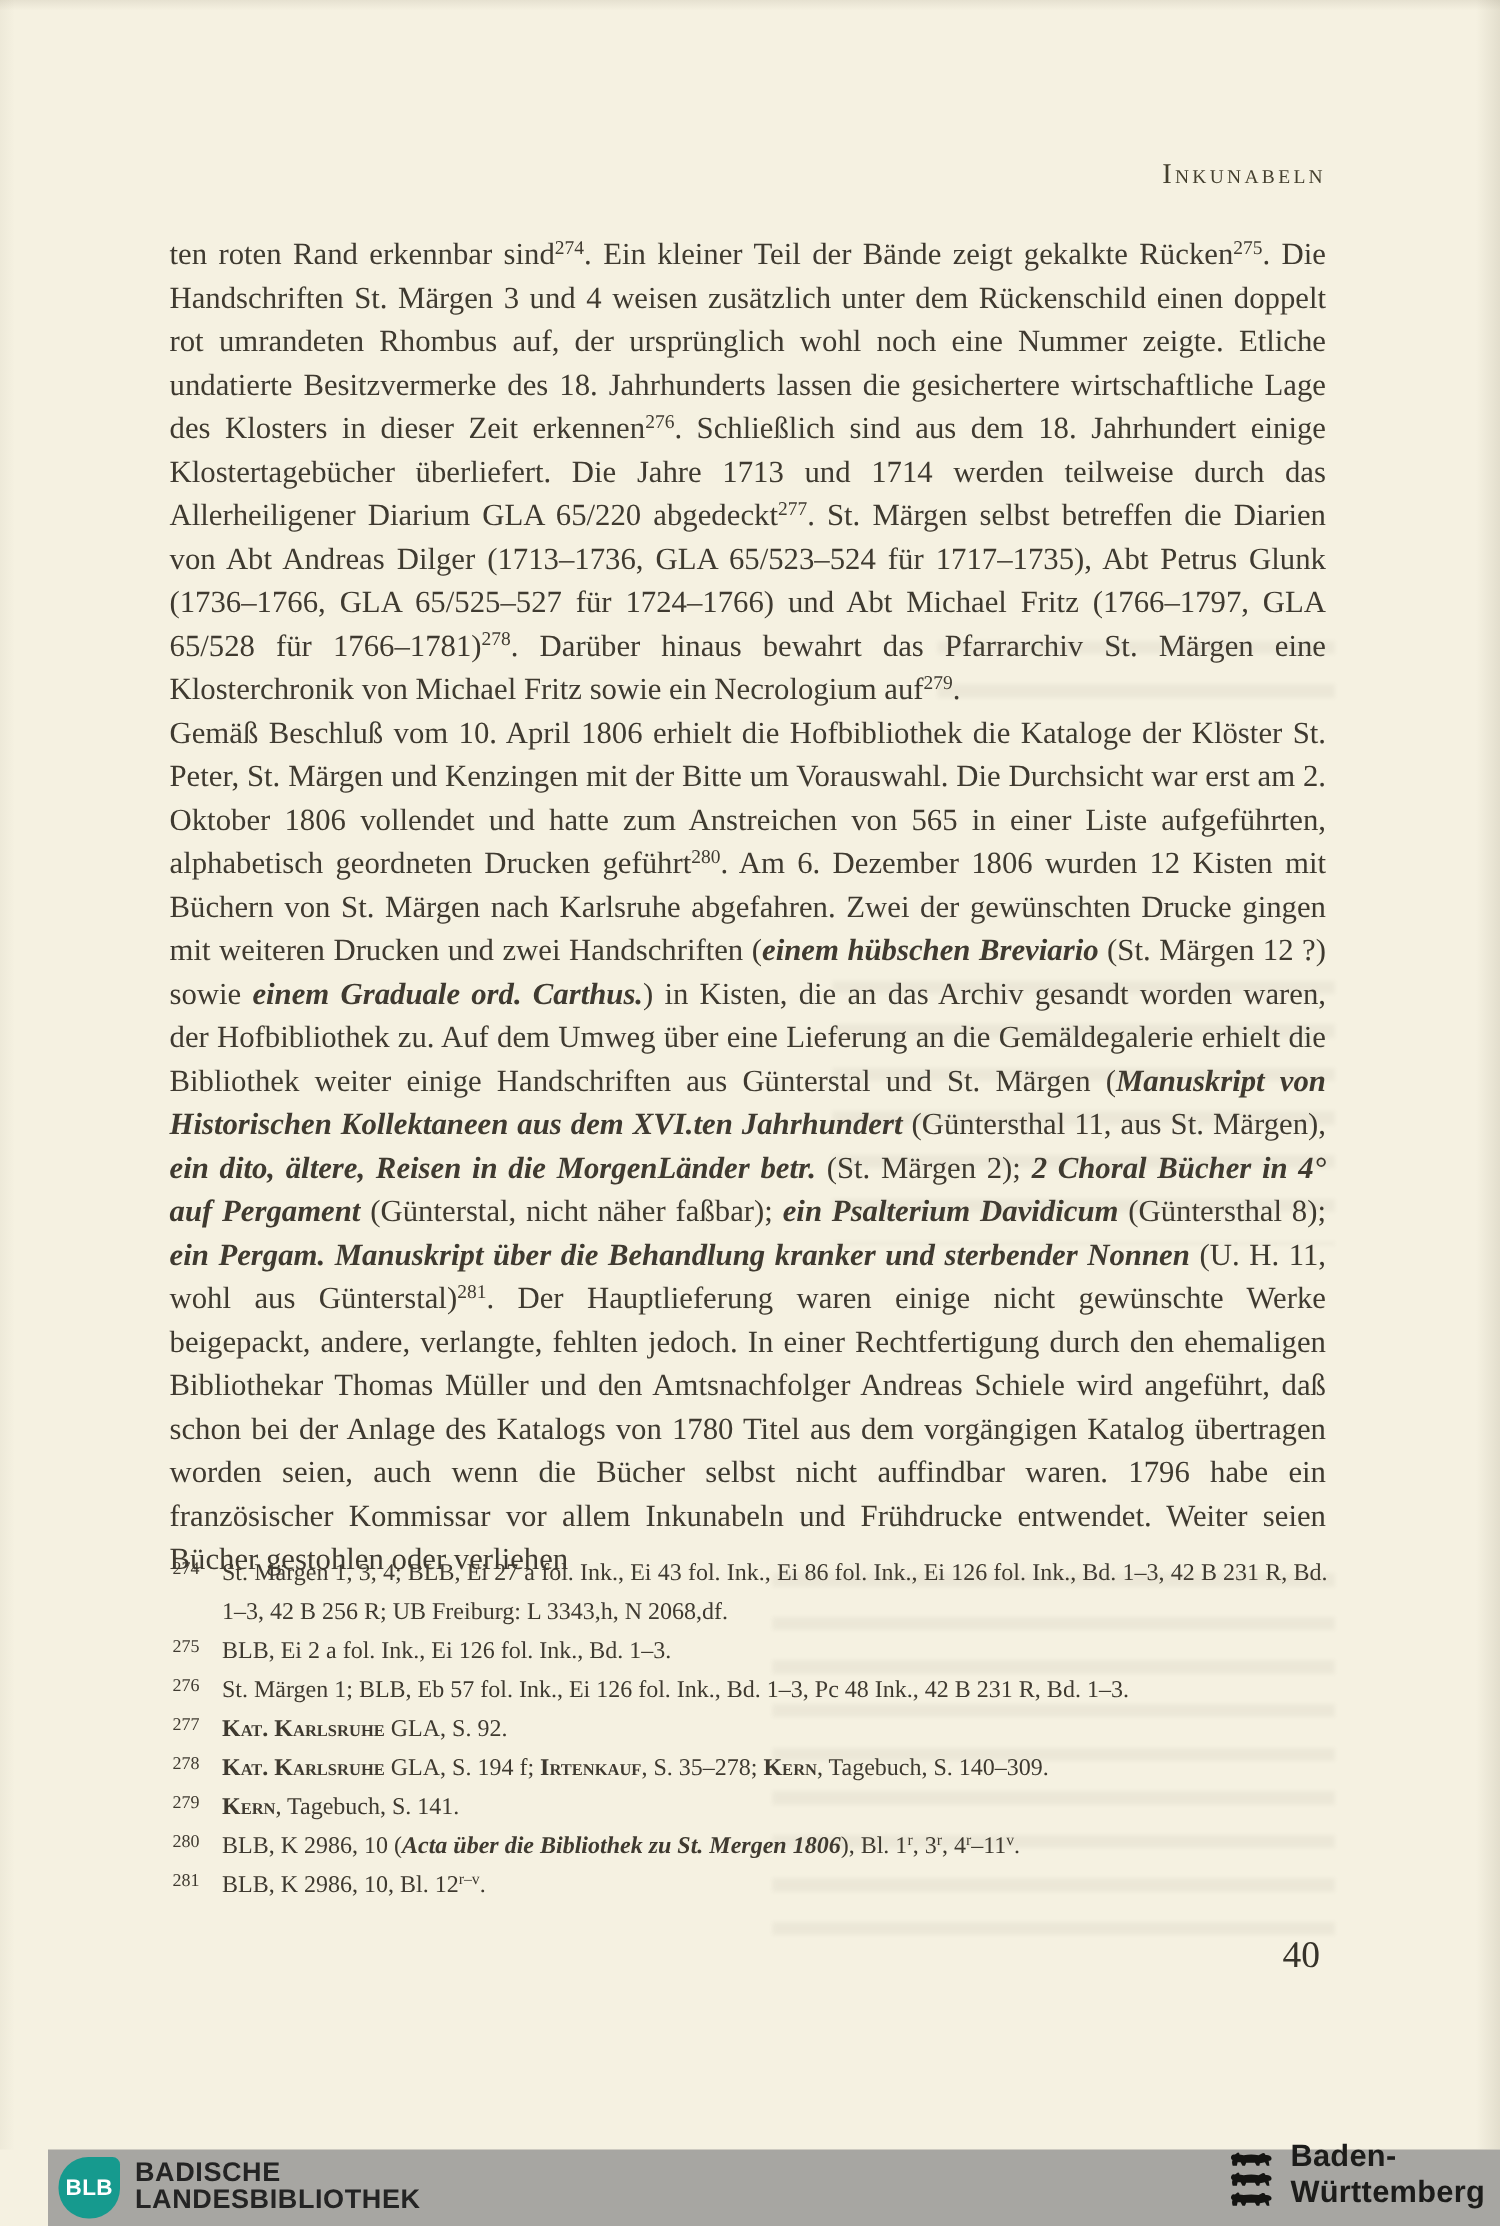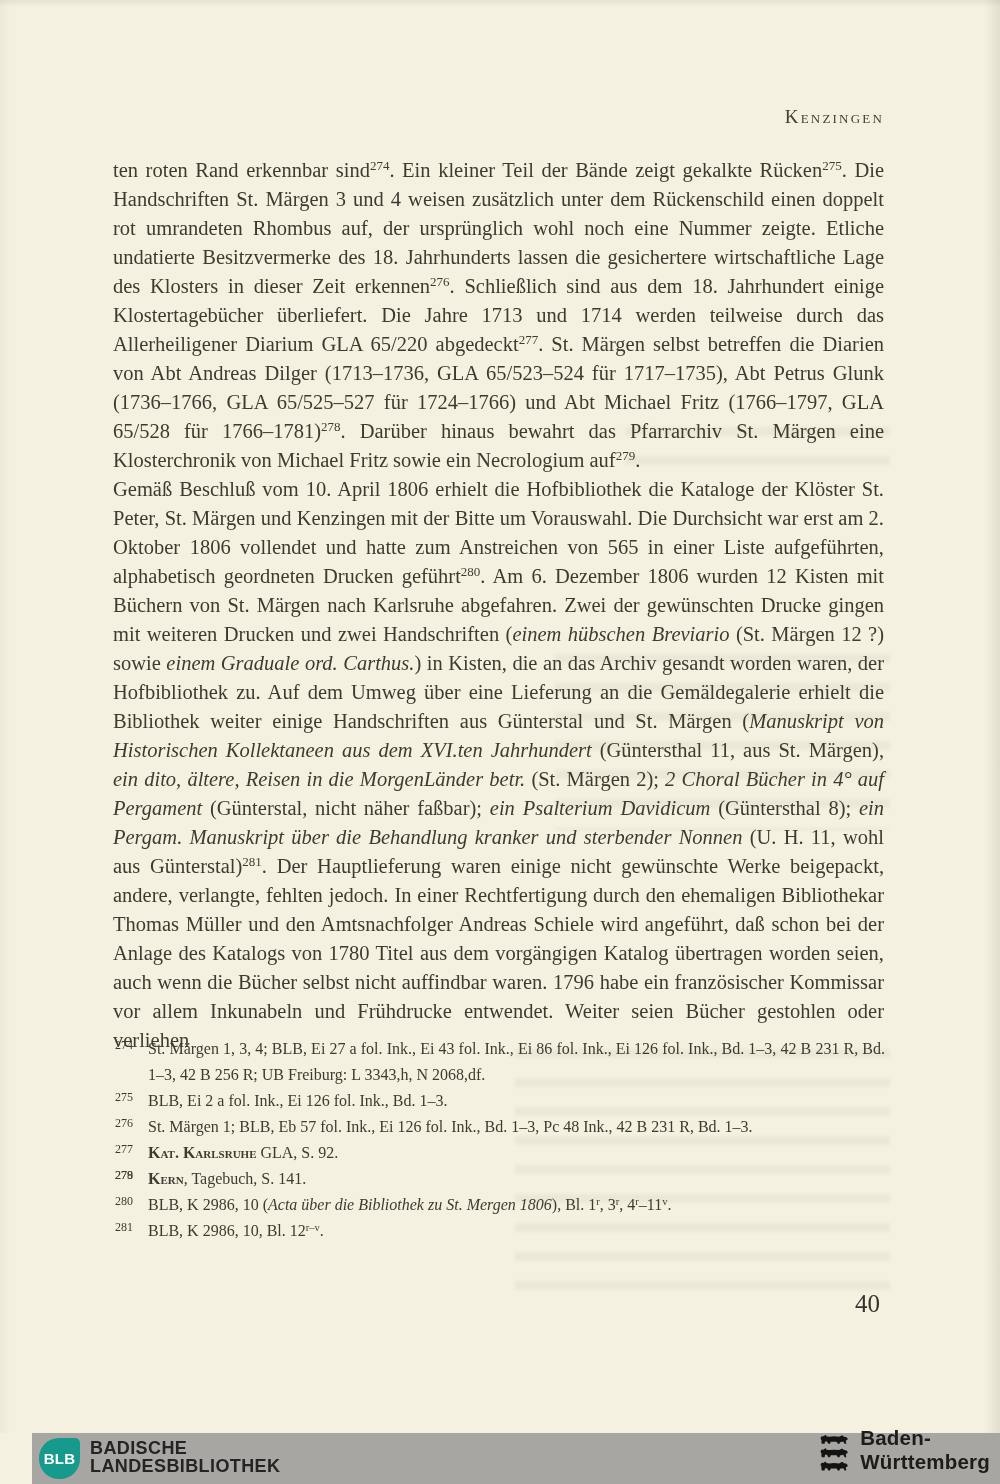--- a/index.html
+++ b/index.html
@@ -37,21 +37,21 @@
     font-variant:small-caps;letter-spacing:2.2px;
     font-size:19px;color:#45402f;
   }
 
   .textblock{
     position:absolute;left:113px;top:156px;width:771px;
     font-size:20.5px;line-height:29px;text-align:justify;
     hyphens:auto;-webkit-hyphens:auto;
   }
   .para{margin:0;text-indent:0;}
-  .seg-i{font-style:italic;}
+  .seg-i{font-style:italic;font-weight:bold;}
   .seg-sc{font-variant:small-caps;font-weight:bold;}
   sup.seg-sup{font-size:13px;line-height:0;vertical-align:baseline;position:relative;top:-7px;}
 
   .footnotes{
     position:absolute;left:113px;top:1036px;width:772px;
     font-size:16px;line-height:26px;text-align:justify;
     hyphens:auto;-webkit-hyphens:auto;
   }
   .fn{position:relative;padding-left:35px;margin:0;}
   .fn-num{position:absolute;left:2px;top:-4px;font-size:12px;}
@@ -87,33 +87,33 @@
 </head>
 <body>
 
 <div class="edge-top"></div>
 <div class="edge-right"></div>
 <div class="edge-left"></div>
 <div class="ghost g1"></div>
 <div class="ghost g2"></div>
 <div class="ghost g3"></div>
 
-<div class="header-label">Kenzingen</div>
+<div class="header-label">Inkunabeln</div>
 
 <div class="textblock" id="textblock">
     <p class="para"><span class="seg seg-r">ten roten Rand erkennbar sind</span><sup class="seg seg-sup">274</sup><span class="seg seg-r">. Ein kleiner Teil der Bände zeigt gekalkte Rücken</span><sup class="seg seg-sup">275</sup><span class="seg seg-r">. Die Handschriften St. Märgen 3 und 4 weisen zusätzlich unter dem Rückenschild einen doppelt rot umrandeten Rhombus auf, der ursprünglich wohl noch eine Nummer zeigte. Etliche undatierte Besitzvermerke des 18. Jahrhunderts lassen die gesichertere wirtschaftliche Lage des Klosters in dieser Zeit erkennen</span><sup class="seg seg-sup">276</sup><span class="seg seg-r">. Schließlich sind aus dem 18. Jahrhundert einige Klostertagebücher überliefert. Die Jahre 1713 und 1714 werden teilweise durch das Allerheiligener Diarium GLA 65/220 abgedeckt</span><sup class="seg seg-sup">277</sup><span class="seg seg-r">. St. Märgen selbst betreffen die Diarien von Abt Andreas Dilger (1713–1736, GLA 65/523–524 für 1717–1735), Abt Petrus Glunk (1736–1766, GLA 65/525–527 für 1724–1766) und Abt Michael Fritz (1766–1797, GLA 65/528 für 1766–1781)</span><sup class="seg seg-sup">278</sup><span class="seg seg-r">. Darüber hinaus bewahrt das Pfarrarchiv St. Märgen eine Klosterchronik von Michael Fritz sowie ein Necrologium auf</span><sup class="seg seg-sup">279</sup><span class="seg seg-r">.</span></p>
     <p class="para"><span class="seg seg-r">Gemäß Beschluß vom 10. April 1806 erhielt die Hofbibliothek die Kataloge der Klöster St. Peter, St. Märgen und Kenzingen mit der Bitte um Vorauswahl. Die Durchsicht war erst am 2. Oktober 1806 vollendet und hatte zum Anstreichen von 565 in einer Liste aufgeführten, alphabetisch geordneten Drucken geführt</span><sup class="seg seg-sup">280</sup><span class="seg seg-r">. Am 6. Dezember 1806 wurden 12 Kisten mit Büchern von St. Märgen nach Karlsruhe abgefahren. Zwei der gewünschten Drucke gingen mit weiteren Drucken und zwei Handschriften (</span><span class="seg seg-i">einem hübschen Breviario</span><span class="seg seg-r"> (St. Märgen 12 ?) sowie </span><span class="seg seg-i">einem Graduale ord. Carthus.</span><span class="seg seg-r">) in Kisten, die an das Archiv gesandt worden waren, der Hofbibliothek zu. Auf dem Umweg über eine Lieferung an die Gemäldegalerie erhielt die Bibliothek weiter einige Handschriften aus Günterstal und St. Märgen (</span><span class="seg seg-i">Manuskript von Historischen Kollektaneen aus dem XVI.ten Jahrhundert</span><span class="seg seg-r"> (Güntersthal 11, aus St. Märgen), </span><span class="seg seg-i">ein dito, ältere, Reisen in die MorgenLänder betr.</span><span class="seg seg-r"> (St. Märgen 2); </span><span class="seg seg-i">2 Choral Bücher in 4° auf Pergament</span><span class="seg seg-r"> (Günterstal, nicht näher faßbar); </span><span class="seg seg-i">ein Psalterium Davidicum</span><span class="seg seg-r"> (Güntersthal 8); </span><span class="seg seg-i">ein Pergam. Manuskript über die Behandlung kranker und sterbender Nonnen</span><span class="seg seg-r"> (U. H. 11, wohl aus Günterstal)</span><sup class="seg seg-sup">281</sup><span class="seg seg-r">. Der Hauptlieferung waren einige nicht gewünschte Werke beigepackt, andere, verlangte, fehlten jedoch. In einer Rechtfertigung durch den ehemaligen Bibliothekar Thomas Müller und den Amtsnachfolger Andreas Schiele wird angeführt, daß schon bei der Anlage des Katalogs von 1780 Titel aus dem vorgängigen Katalog übertragen worden seien, auch wenn die Bücher selbst nicht auffindbar waren. 1796 habe ein französischer Kommissar vor allem Inkunabeln und Frühdrucke entwendet. Weiter seien Bücher gestohlen oder verliehen</span></p>
   </div>
 
 <div class="footnotes" id="footnotes">
     <div class="fn"><span class="fn-num">274</span><span class="fn-text"><span class="seg seg-r">St. Märgen 1, 3, 4; BLB, Ei 27 a fol. Ink., Ei 43 fol. Ink., Ei 86 fol. Ink., Ei 126 fol. Ink., Bd. 1–3, 42 B 231 R, Bd. 1–3, 42 B 256 R; UB Freiburg: L 3343,h, N 2068,df.</span></span></div>
     <div class="fn"><span class="fn-num">275</span><span class="fn-text"><span class="seg seg-r">BLB, Ei 2 a fol. Ink., Ei 126 fol. Ink., Bd. 1–3.</span></span></div>
     <div class="fn"><span class="fn-num">276</span><span class="fn-text"><span class="seg seg-r">St. Märgen 1; BLB, Eb 57 fol. Ink., Ei 126 fol. Ink., Bd. 1–3, Pc 48 Ink., 42 B 231 R, Bd. 1–3.</span></span></div>
     <div class="fn"><span class="fn-num">277</span><span class="fn-text"><span class="seg seg-sc">Kat. Karlsruhe</span><span class="seg seg-r"> GLA, S. 92.</span></span></div>
-    <div class="fn"><span class="fn-num">278</span></div>
+    <div class="fn"><span class="fn-num">278</span><span class="fn-text"><span class="seg seg-sc">Kat. Karlsruhe</span><span class="seg seg-r"> GLA, S. 194 f; </span><span class="seg seg-sc">Irtenkauf</span><span class="seg seg-r">, S. 35–278; </span><span class="seg seg-sc">Kern</span><span class="seg seg-r">, Tagebuch, S. 140–309.</span></span></div>
     <div class="fn"><span class="fn-num">279</span><span class="fn-text"><span class="seg seg-sc">Kern</span><span class="seg seg-r">, Tagebuch, S. 141.</span></span></div>
     <div class="fn"><span class="fn-num">280</span><span class="fn-text"><span class="seg seg-r">BLB, K 2986, 10 (</span><span class="seg seg-i">Acta über die Bibliothek zu St. Mergen 1806</span><span class="seg seg-r">), Bl. 1</span><sup class="seg seg-sup">r</sup><span class="seg seg-r">, 3</span><sup class="seg seg-sup">r</sup><span class="seg seg-r">, 4</span><sup class="seg seg-sup">r</sup><span class="seg seg-r">–11</span><sup class="seg seg-sup">v</sup><span class="seg seg-r">.</span></span></div>
     <div class="fn"><span class="fn-num">281</span><span class="fn-text"><span class="seg seg-r">BLB, K 2986, 10, Bl. 12</span><sup class="seg seg-sup">r–v</sup><span class="seg seg-r">.</span></span></div>
   </div>
 
 <div class="page-number">40</div>
 
 <div class="footer">
   <div class="blb-logo">
     <span class="blb-logo-text">BLB</span>

